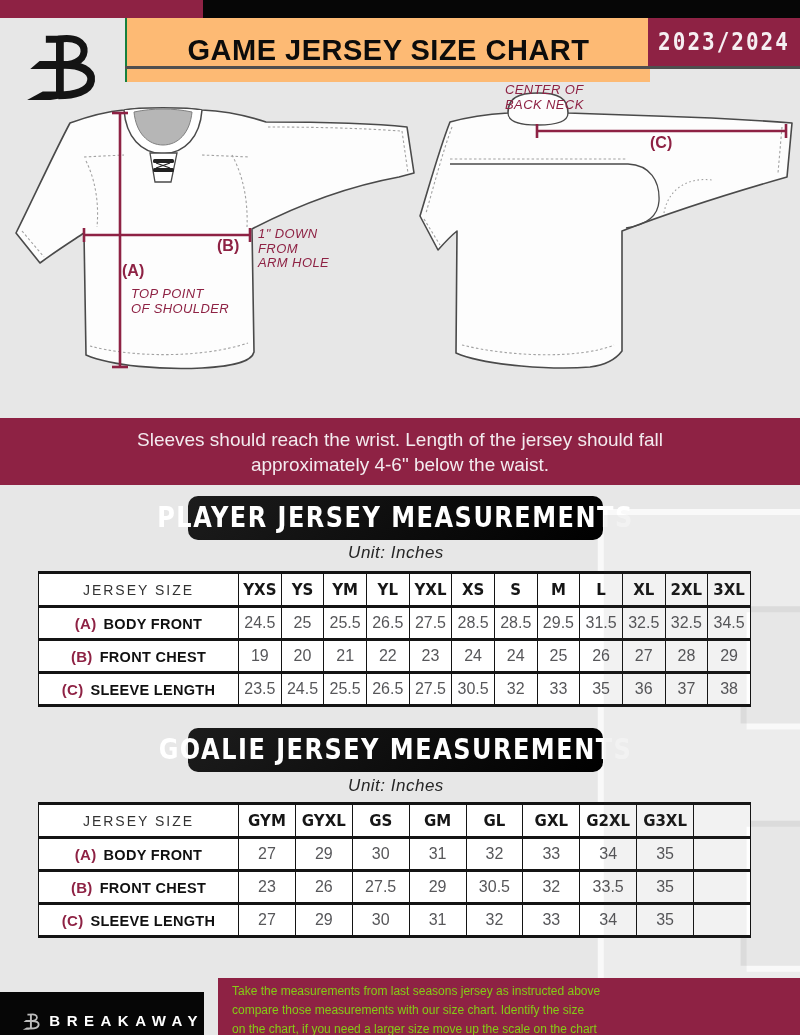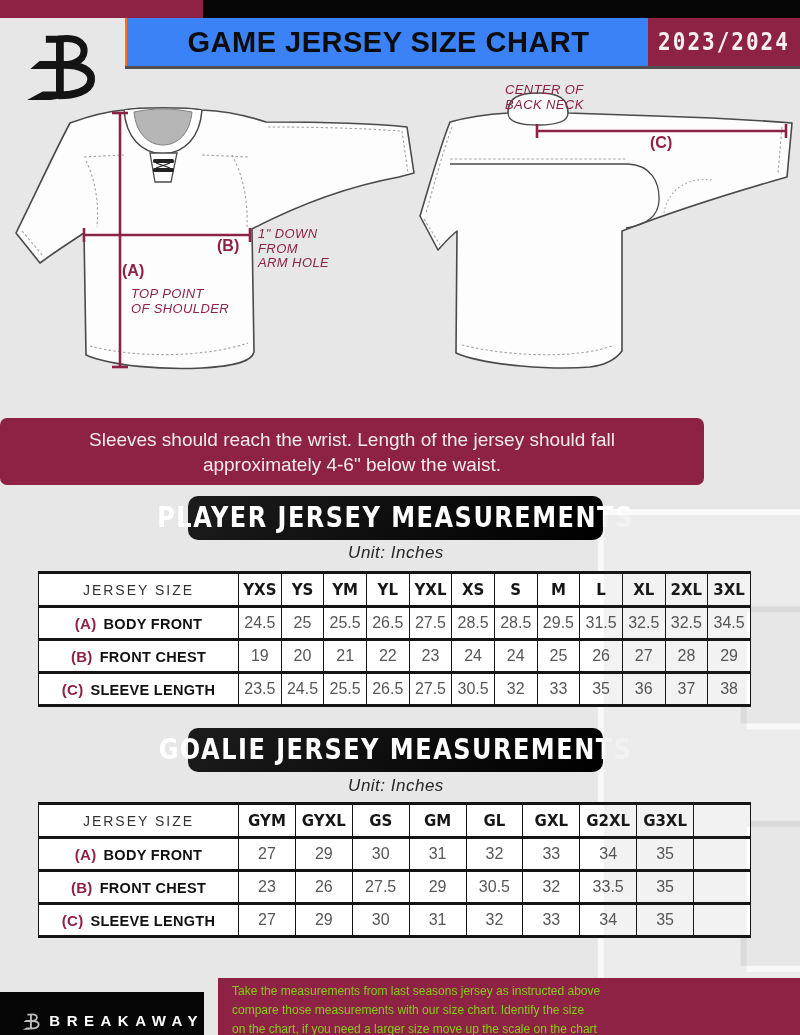--- a/index.html
+++ b/index.html
@@ -9,39 +9,39 @@
     --valcol:#57575A;
   }
   html,body{margin:0;padding:0;}
   body{background:#fff;}
   .page{position:relative;width:800px;height:1035px;overflow:hidden;
         background:var(--bg);font-family:"Liberation Sans",sans-serif;}
 
   
   .strip-maroon{position:absolute;left:0;top:0;width:203px;height:18px;background:var(--maroon);z-index:41;}
   .strip-black{position:absolute;left:203px;top:0;width:597px;height:19px;background:#060606;z-index:41;}
-  .titlebox{position:absolute;left:125px;top:18px;width:523px;height:48px;background:#3b82f6;
-            border-left:2px solid #f97316;display:flex;align-items:center;justify-content:center;z-index:42;}
+  .titlebox{position:absolute;left:125px;top:18px;width:523px;height:64px;background:#fdba74;
+            border-left:2px solid #15803d;display:flex;align-items:center;justify-content:center;z-index:42;}
   .title{font-size:29px;font-weight:bold;letter-spacing:.5px;color:#0c0c0c;white-space:nowrap;}
   .seasonbox{position:absolute;left:648px;top:18px;width:152px;height:48px;background:var(--maroon);
              display:flex;align-items:center;justify-content:center;z-index:42;}
   .season{font-family:"DejaVu Sans Mono",monospace;font-weight:bold;font-size:21px;letter-spacing:2px;
           color:#f6eff2;display:inline-block;transform:scaleY(1.15);white-space:nowrap;}
   .header-underline{position:absolute;left:125px;top:66px;width:675px;height:3px;background:#4f4f4f;z-index:42;}
   .logo{position:absolute;left:22px;top:26px;z-index:42;}
 
   
   .diagram{position:absolute;left:0;top:85px;width:800px;height:335px;z-index:5;}
   .anno{position:absolute;color:var(--maroon);font-style:italic;font-size:13px;line-height:14.5px;
         letter-spacing:.4px;white-space:pre-line;z-index:6;}
   .anno-label{position:absolute;color:var(--maroon);font-weight:bold;font-style:normal;font-size:16px;z-index:6;}
 
   
-  .banner{position:absolute;left:0;top:418px;width:704px;height:67px;background:var(--maroon);
-          display:flex;align-items:center;justify-content:center;text-align:center;z-index:10;border-radius:7px;}
+  .banner{position:absolute;left:0;top:418px;width:800px;height:67px;background:var(--maroon);
+          display:flex;align-items:center;justify-content:center;text-align:center;z-index:10;}
   .banner-text{color:#F3EAEE;font-size:19px;line-height:25px;white-space:pre-line;}
 
   
   .badge{position:absolute;left:188px;width:415px;height:44px;background:linear-gradient(135deg,#1c1c1c,#000);
          border-radius:10px;display:flex;align-items:center;justify-content:center;z-index:15;}
   .badge-text{color:#fff;font-family:"DejaVu Sans",sans-serif;font-weight:bold;font-size:24px;
               letter-spacing:1.5px;display:inline-block;transform:scaleY(1.15);white-space:nowrap;}
   .unit{position:absolute;left:0;width:792px;text-align:center;font-style:italic;font-weight:normal;
         font-size:17px;letter-spacing:.5px;color:#262626;z-index:15;}
 

